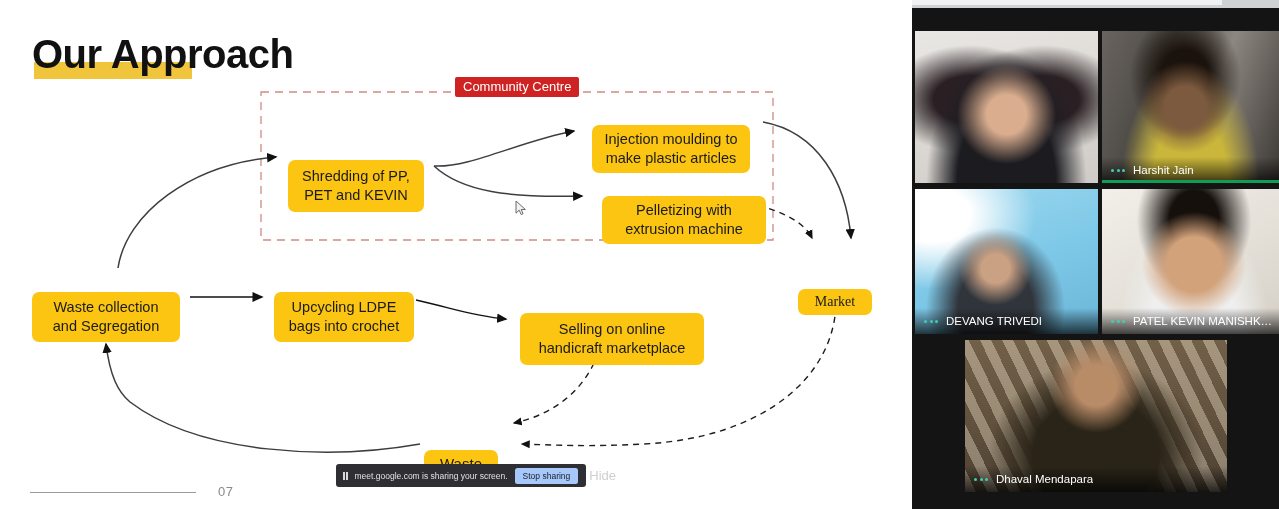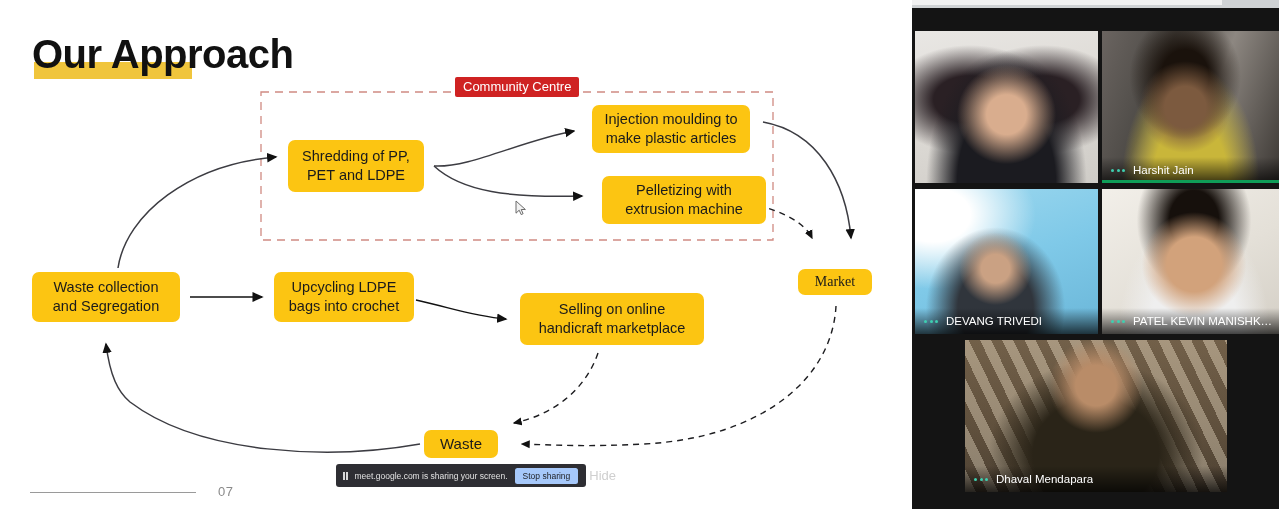--- a/index.html
+++ b/index.html
@@ -27,21 +27,21 @@
 
   
   #diagram { position:absolute; left:0; top:0; width:912px; height:509px; z-index:4; }
 
   
   .node {
     position:absolute; z-index:5;
     background:#fcc512; border-radius:7px;
     color:#1b1b1b; font-size:14.5px; line-height:1.33;
     display:flex; align-items:center; justify-content:center;
-    text-align:center; padding:6px 10px;
+    text-align:center; padding:6px 10px;margin-top:20px;
   }
   .node span { display:block; }
 
   #node-shredding         { left:288px; top:140px; width:136px; height:52px; }
   #node-injection         { left:592px; top:105px; width:158px; height:48px; }
   #node-pelletizing       { left:602px; top:176px; width:164px; height:48px; }
   #node-waste-collection  { left:32px;  top:272px; width:148px; height:50px; }
   #node-upcycling         { left:274px; top:272px; width:140px; height:50px; }
   #node-selling           { left:520px; top:293px; width:184px; height:52px; }
   #node-market            { left:798px; top:269px; width:74px;  height:26px; font-size:14px;font-family:Liberation Serif, serif; }
@@ -203,21 +203,21 @@
       <path d="M 598,353 C 586,388 556,414 514,423" fill="none" stroke="#1d1d20" stroke-width="1.4" stroke-dasharray="6 5" marker-end="url(#ah-d)"></path>
 
       <path d="M 836,306 C 832,380 760,438 644,444 C 590,447 552,445 522,444" fill="none" stroke="#1d1d20" stroke-width="1.4" stroke-dasharray="6 5" marker-end="url(#ah-d)"></path>
 
       <path d="M 420,444 C 330,460 200,455 130,402 C 118,392 110,376 106,344" fill="none" stroke="#3c3c42" stroke-width="1.5" marker-end="url(#ah)"></path>
     </svg>
 
     <div class="node" id="node-shredding">
       <span>
         <span>Shredding of PP,</span>
-        <span>PET and LDPE</span>
+        <span>PET and KEVIN</span>
       </span>
     </div>
 
     <div class="node" id="node-injection">
       <span>
         <span>Injection moulding to</span>
         <span>make plastic articles</span>
       </span>
     </div>
 

